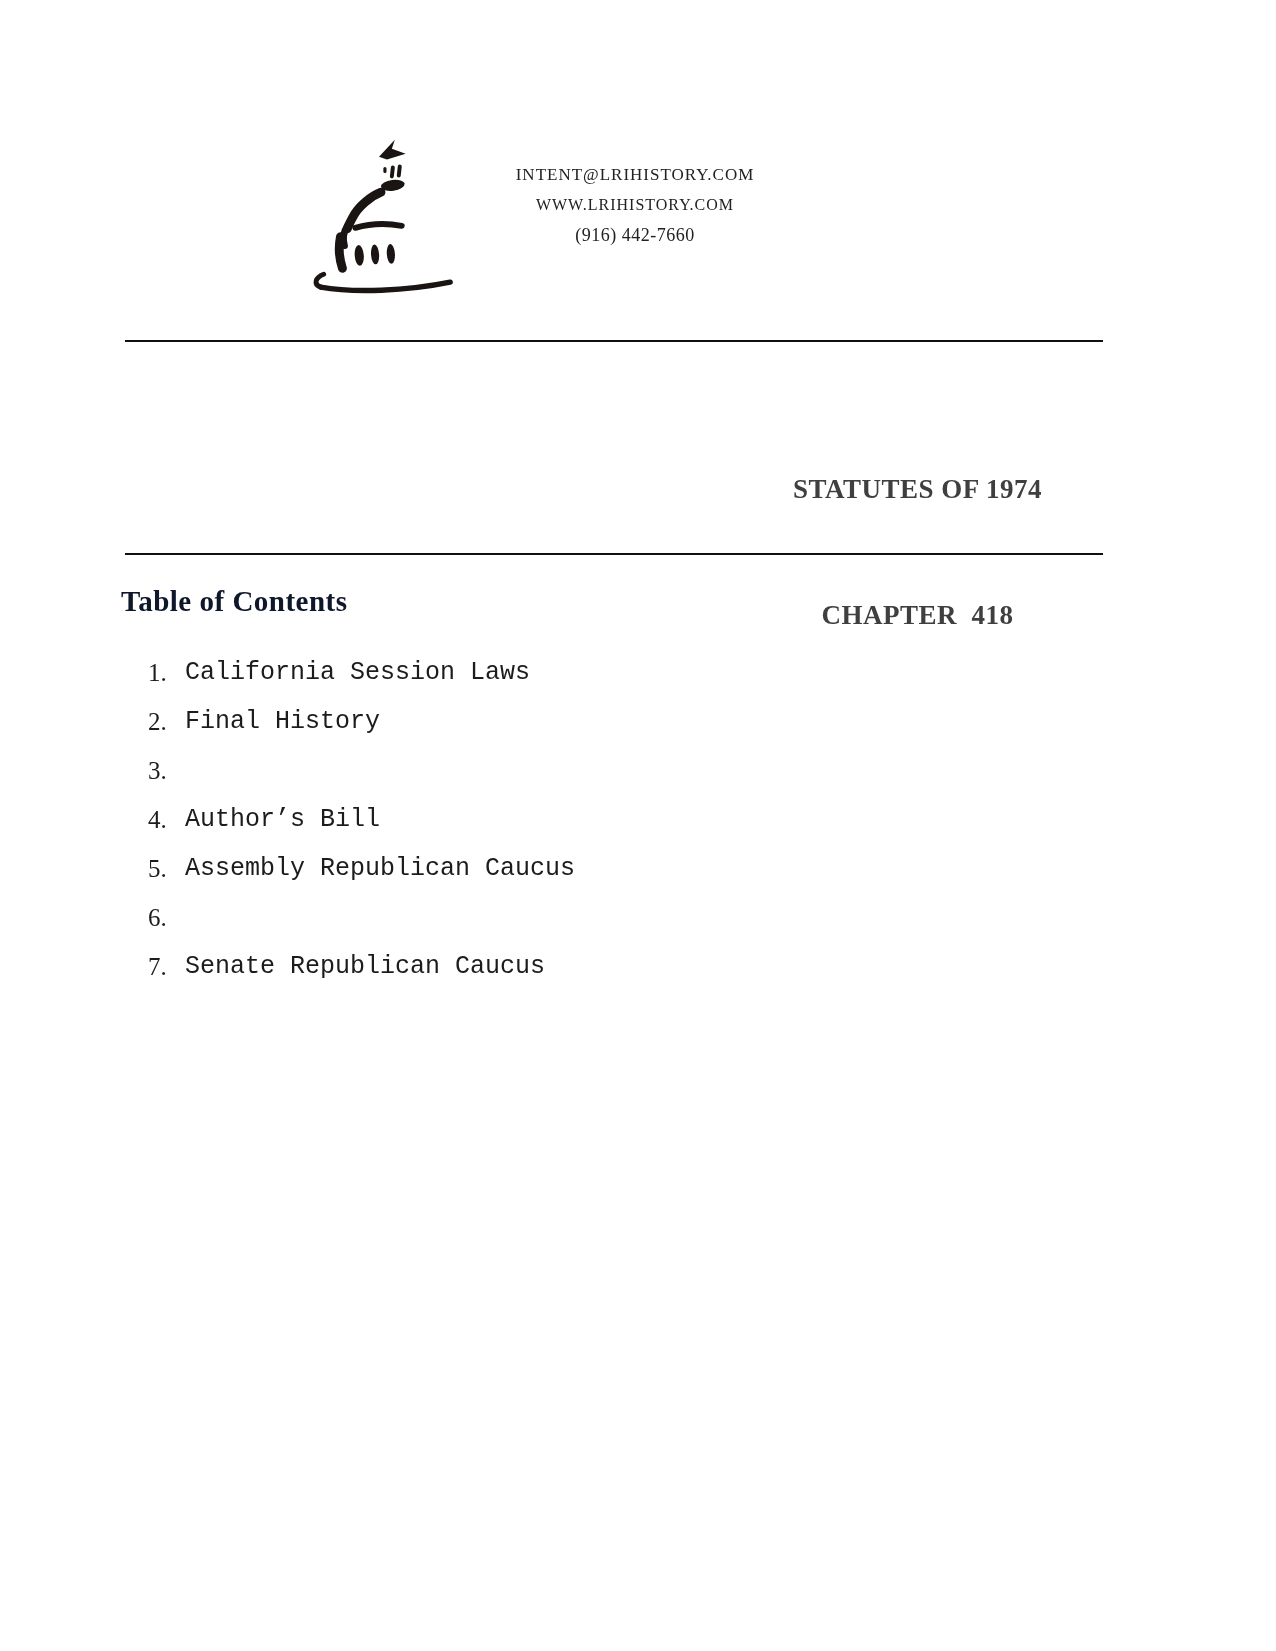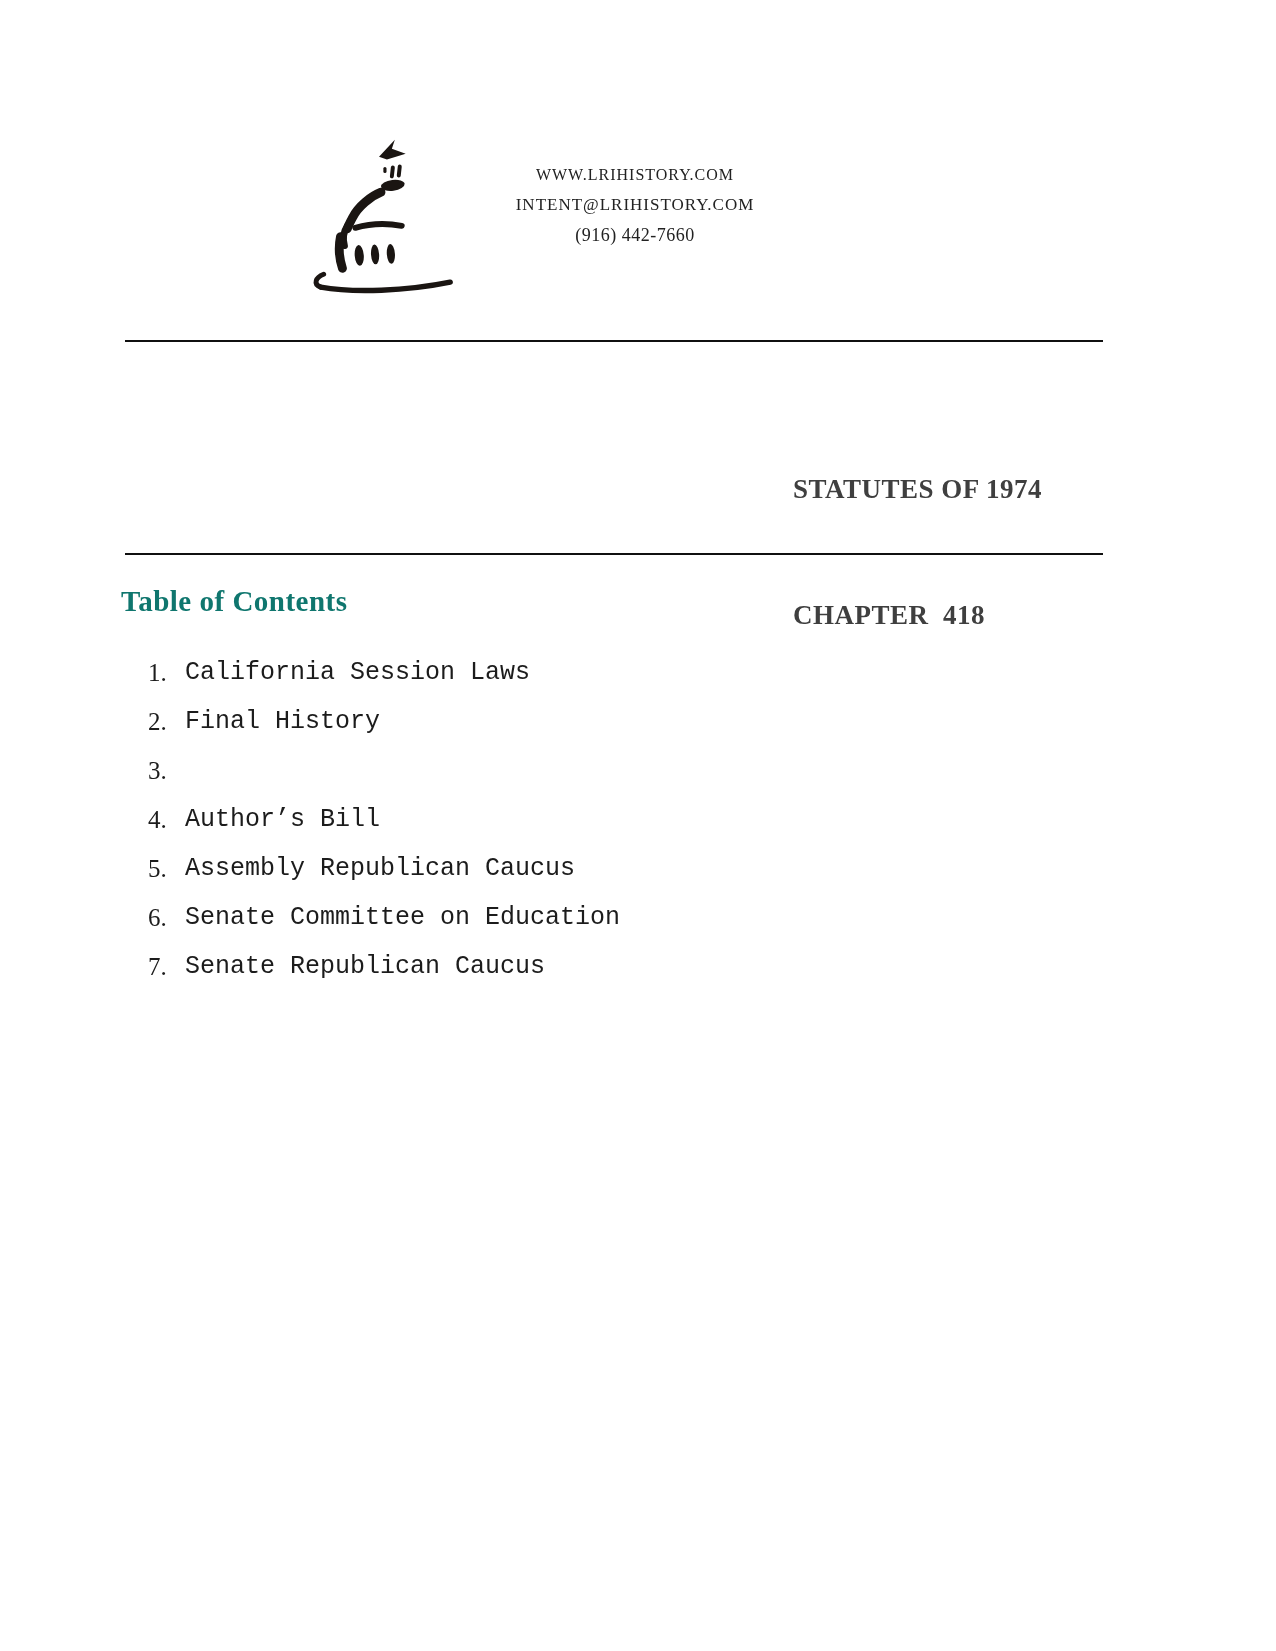--- a/index.html
+++ b/index.html
@@ -55,38 +55,38 @@
     background: #101010;
   }
   .rule-top { top: 340px; }
   .rule-bottom { top: 553px; }
 
   
   .reference {
     position: absolute;
     right: 234px;
     top: 384px;
-    text-align: left;
+    text-align: center;
     font-weight: bold;
     font-size: 27px;
     line-height: 42px;
     letter-spacing: 0.5px;
     color: #3f3f3f;
     white-space: pre;
   }
 
   
   .toc-title {
     position: absolute;
     left: 121px;
     top: 585px;
     font-size: 29px;
     font-weight: bold;
     letter-spacing: 0.5px;
-    color: #0f766e;
+    color: #0f172a;
     white-space: nowrap;
   }
   .toc-list {
     position: absolute;
     left: 148px;
     top: 648px;
     width: 700px;
   }
   .toc-row {
     display: flex;
@@ -128,22 +128,22 @@
 
       <ellipse cx="64" cy="131" rx="4.6" ry="10.5" fill="#1a1512" stroke="none" transform="rotate(-4 64 131)"></ellipse>
       <ellipse cx="80" cy="130" rx="4.1" ry="10" fill="#1a1512" stroke="none" transform="rotate(-4 80 130)"></ellipse>
       <ellipse cx="96" cy="129.5" rx="4.1" ry="10" fill="#1a1512" stroke="none" transform="rotate(-4 96 129.5)"></ellipse>
 
       <path d="M28 150 C 20 153, 17 160, 25 163" stroke-width="5"></path>
       <path d="M25 163 C 58 169, 112 167, 156 158" stroke-width="5.5"></path>
     </svg>
 
     <div class="brand">
+      <div class="contact-line">INTENT@LRIHISTORY.COM</div>
       <div class="contact-line small">WWW.LRIHISTORY.COM</div>
-      <div class="contact-line">INTENT@LRIHISTORY.COM</div>
       <div class="contact-line phone">(916) 442-7660</div>
     </div>
   </div>
 
   <div class="rule rule-top"></div>
 
   <div class="reference">
     <div>STATUTES OF 1974</div>
     <div>CHAPTER  418</div>
   </div>
@@ -167,21 +167,20 @@
     <div class="toc-row">
       <span class="toc-num">4.</span>
       <span class="toc-label">Author’s Bill</span>
     </div>
     <div class="toc-row">
       <span class="toc-num">5.</span>
       <span class="toc-label">Assembly Republican Caucus</span>
     </div>
     <div class="toc-row">
       <span class="toc-num">6.</span>
-      <span class="toc-label">Senate Committee on Education</span>
     </div>
     <div class="toc-row">
       <span class="toc-num">7.</span>
       <span class="toc-label">Senate Republican Caucus</span>
     </div>
   </div>
 
 </div>
 
 </body></html>

